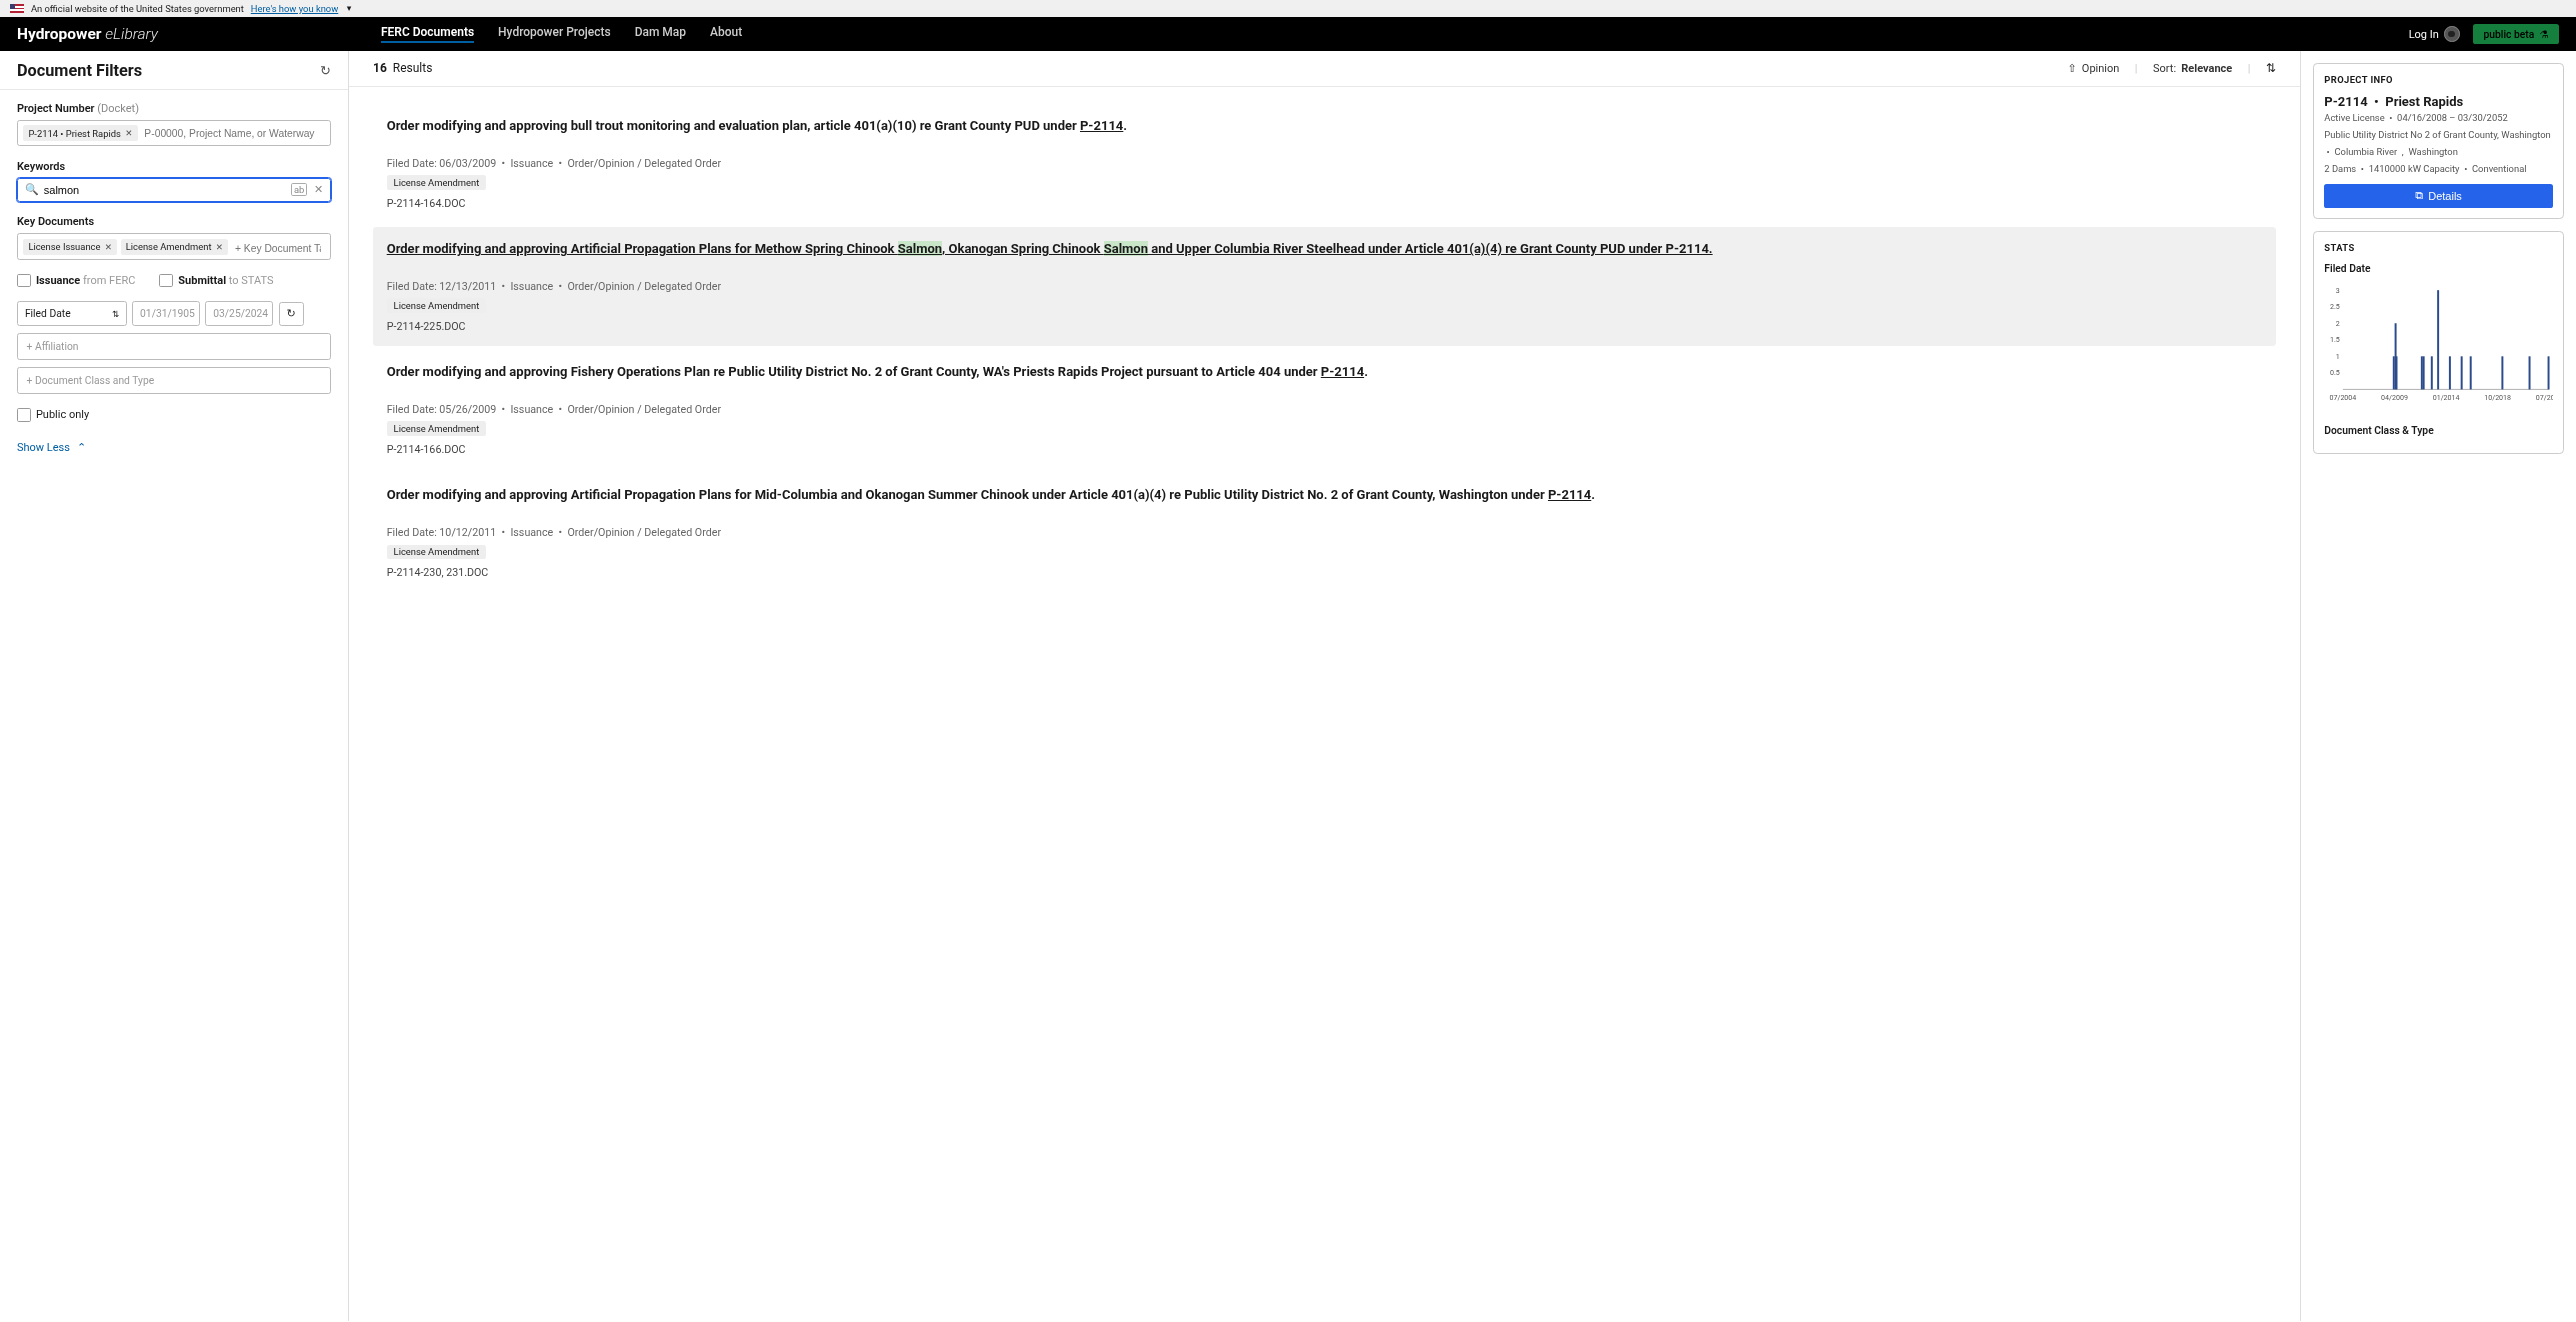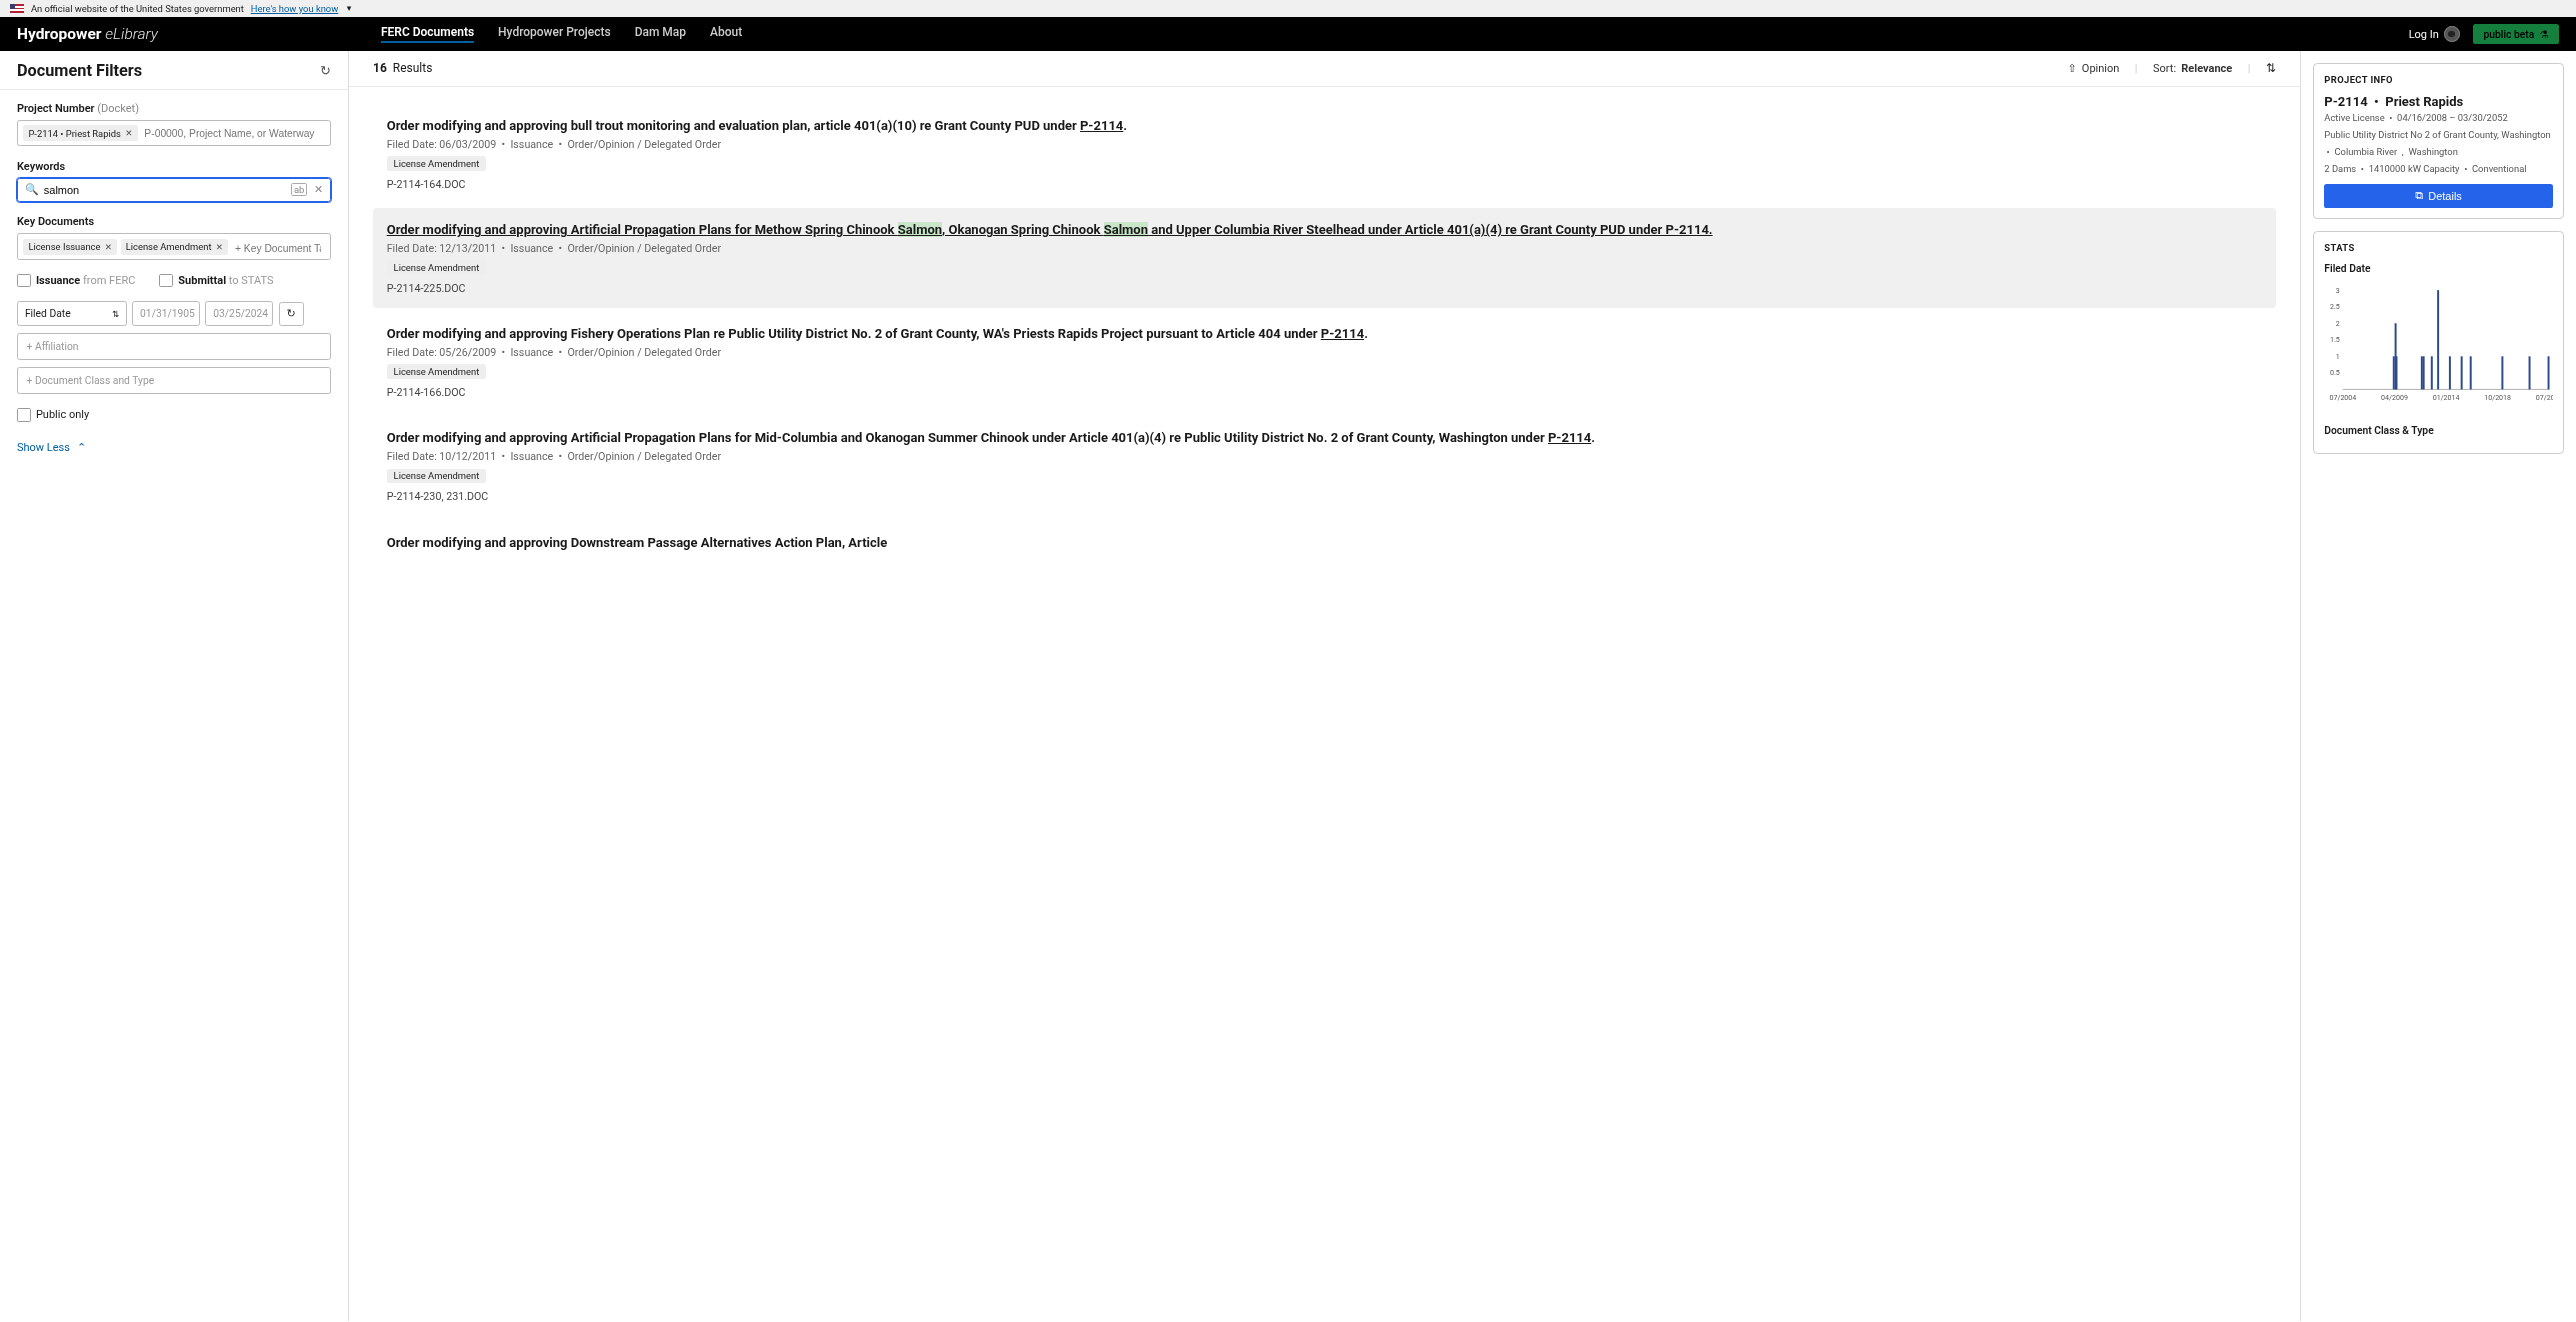--- a/index.html
+++ b/index.html
@@ -59,21 +59,21 @@
 .export-btn, .sort-btn { display: flex; align-items: center; gap: 5.2px; font-size: 11px; color: #333; cursor: pointer; }
 .divider { color: #ccc; margin: 0 6.9px; }
 
 .results-list { padding: 17px 24px; }
 .result { padding: 13.7px 13.7px 13.7px 13.7px; margin-bottom: 3.4px; border-radius: 3.4px; }
 .result.highlighted { background: #f0f0f0; }
 .result-title { font-size: 13px; font-weight: 700; line-height: 1.45; color: #1a1a1a; }
 .result.highlighted .result-title { text-decoration: underline; }
 .result-title .hl { background: #c9e6c9; font-weight: 700; }
 .result-title .pnum { text-decoration: underline; }
-.meta { font-size: 10.7px; color: #666; margin-top: 2px; }
+.meta { font-size: 10.7px; color: #666; margin-top: 21px; }
 .tag { display: inline-block; background: #eee; border-radius: 2.6px; padding: 1.7px 6.9px; font-size: 9.4px; margin-top: 5.2px; }
 .doc-name { font-size: 10.7px; color: #444; margin-top: 6.9px; }
 
 .sidebar-right { width: 275px; padding: 12px; overflow-y: auto; }
 .info-card { border: 0.9px solid #ccc; border-radius: 4.3px; padding: 10.3px; margin-bottom: 12px; }
 .card-label { font-size: 9.4px; font-weight: 700; letter-spacing: 0.4px; margin-bottom: 8.6px; }
 .proj-title { font-weight: 700; font-size: 13px; }
 .proj-meta { font-size: 9.4px; color: #555; margin-top: 2.6px; line-height: 1.5; }
 .map { width: 100%; height: 129px; margin-top: 8.6px; border-radius: 2.6px; background: linear-gradient(135deg, #e8e8e0 0%, #f5f5ef 40%, #e0e8d8 100%); position: relative; overflow: hidden; }
 .map-label { position: absolute; font-size: 7.7px; color: #666; }
@@ -215,23 +215,20 @@
       </div>
       <span class="divider">|</span>
       <span style="font-size:12px;">⇅</span>
     </div>
 
     <div class="results-list" id="results-list">
         <div class="result"><div class="result-title">Order modifying and approving bull trout monitoring and evaluation plan, article 401(a)(10) re Grant County PUD under <span class="pnum">P-2114</span>.</div><div class="meta">Filed Date: 06/03/2009 &nbsp;•&nbsp; Issuance &nbsp;•&nbsp; Order/Opinion / Delegated Order</div><span class="tag">License Amendment</span><div class="doc-name">P-2114-164.DOC</div></div>
         <div class="result highlighted"><div class="result-title">Order modifying and approving Artificial Propagation Plans for Methow Spring Chinook <span class="hl">Salmon</span>, Okanogan Spring Chinook <span class="hl">Salmon</span> and Upper Columbia River Steelhead under Article 401(a)(4) re Grant County PUD under P-2114.</div><div class="meta">Filed Date: 12/13/2011 &nbsp;•&nbsp; Issuance &nbsp;•&nbsp; Order/Opinion / Delegated Order</div><span class="tag">License Amendment</span><div class="doc-name">P-2114-225.DOC</div></div>
         <div class="result"><div class="result-title">Order modifying and approving Fishery Operations Plan re Public Utility District No. 2 of Grant County, WA's Priests Rapids Project pursuant to Article 404 under <span class="pnum">P-2114</span>.</div><div class="meta">Filed Date: 05/26/2009 &nbsp;•&nbsp; Issuance &nbsp;•&nbsp; Order/Opinion / Delegated Order</div><span class="tag">License Amendment</span><div class="doc-name">P-2114-166.DOC</div></div>
         <div class="result"><div class="result-title">Order modifying and approving Artificial Propagation Plans for Mid-Columbia and Okanogan Summer Chinook under Article 401(a)(4) re Public Utility District No. 2 of Grant County, Washington under <span class="pnum">P-2114</span>.</div><div class="meta">Filed Date: 10/12/2011 &nbsp;•&nbsp; Issuance &nbsp;•&nbsp; Order/Opinion / Delegated Order</div><span class="tag">License Amendment</span><div class="doc-name">P-2114-230, 231.DOC</div></div>
-        <div class="result">
-          <div class="result-title">Order modifying and approving Downstream Passage Alternatives Action Plan, Article</div>
-        </div>
       </div>
   </div>
 
   <div class="sidebar-right">
     <div class="info-card">
       <div class="card-label">PROJECT INFO</div>
       <div class="proj-title">
         <span>P-2114</span> &nbsp;•&nbsp; <span>Priest Rapids</span>
       </div>
       <div class="proj-meta">

